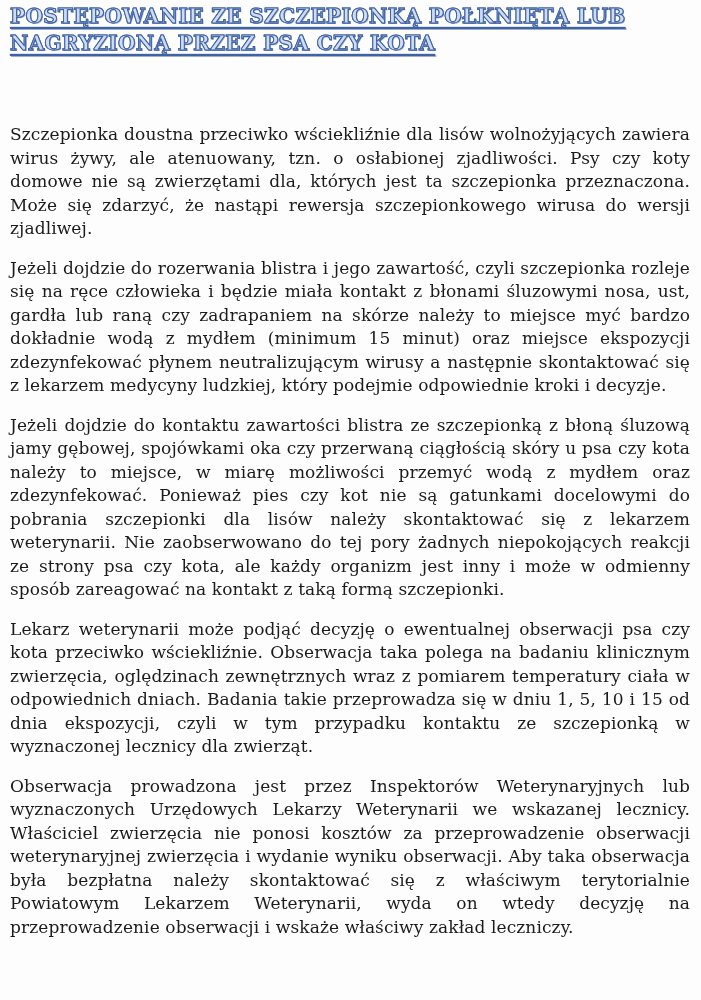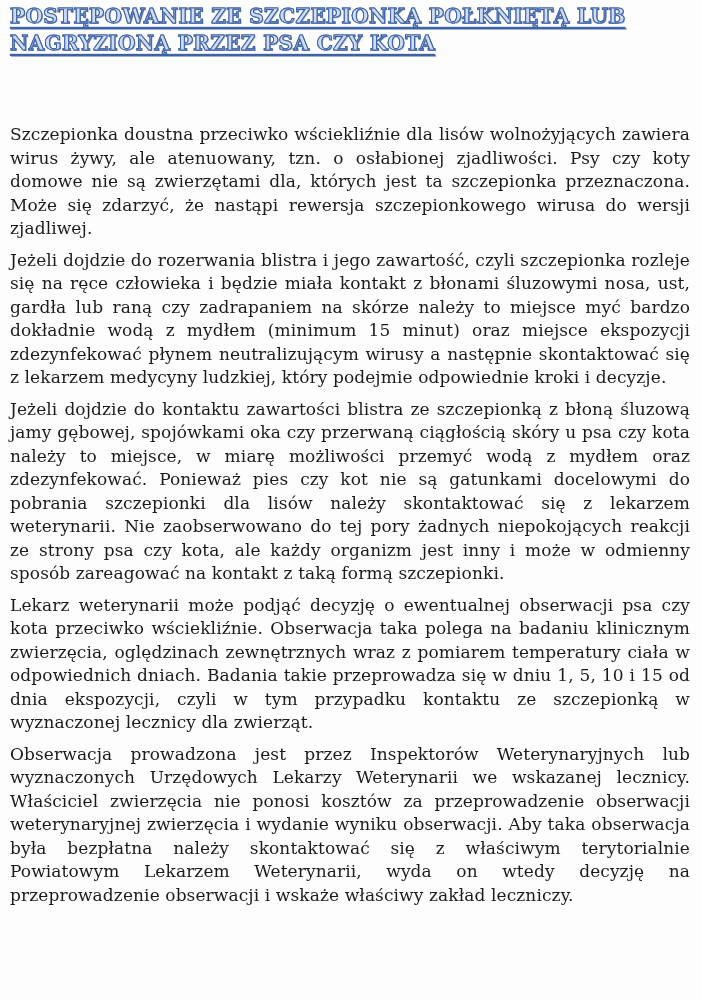--- a/index.html
+++ b/index.html
@@ -28,21 +28,21 @@
     -webkit-text-stroke: 1px var(--heading-outline, #3e62a5);
     text-shadow:
       1px 1px 0 rgba(62, 98, 165, 0.50),
       -0.5px -0.5px 0 rgba(62, 98, 165, 0.35);
     text-decoration: underline;
     text-decoration-color: var(--heading-outline, #3e62a5);
     text-decoration-thickness: 2px;
     text-underline-offset: 4px;
   }
   .doc-body p {
-    margin: 8px 0 7px 0;
+    margin: 16px 0 7px 0;
     font-size: 17px;
     line-height: 23.5px;
     color: var(--body-text, #1b1b1b);
     text-align: justify;
     letter-spacing: 0.1px;
   }
 </style>
 </head>
 <body>
 

